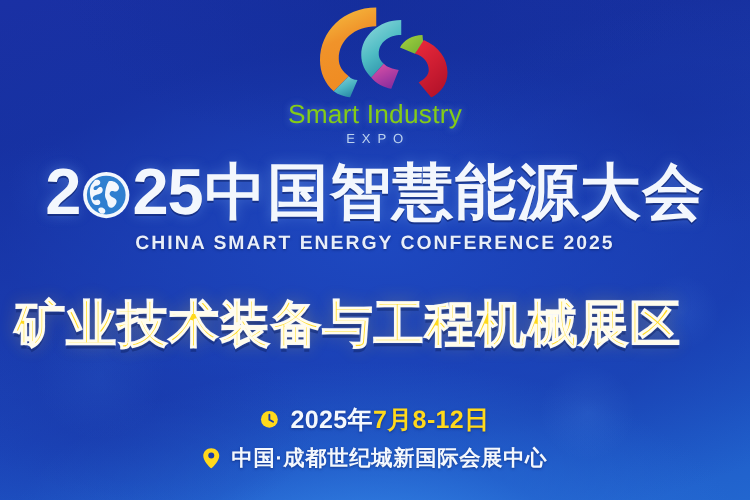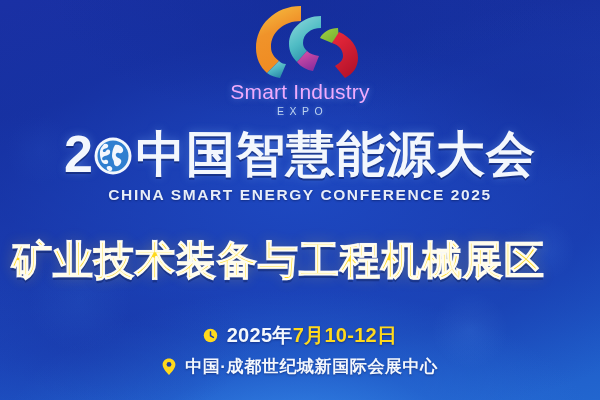--- a/index.html
+++ b/index.html
@@ -45,21 +45,21 @@
 
   
   .logo-wrap{
     position:absolute; top:2px; left:0; right:0;
     display:flex; flex-direction:column; align-items:center;
   }
   .logo-mark{ width:122px; height:76px; display:block; }
   .logo-word{
     margin-top:2px;
     font-size:21px; font-weight:400; letter-spacing:0.2px;
-    color:#f0abfc;
+    color:#84cc16;
     text-shadow:0 0 6px rgba(140,190,255,0.55);
     font-family:"Liberation Sans", sans-serif;
   }
   .logo-sub{
     margin-top:1px;
     font-size:10.5px; letter-spacing:5.5px; font-weight:400;
     color:#bcd2ef; text-indent:5px;
     text-shadow:0 0 5px rgba(140,190,255,0.45);
   }
 
@@ -187,37 +187,38 @@
     <svg class="globe" viewBox="0 0 40 40">
       <circle cx="20" cy="20" r="18.5" fill="#f3f7fd"></circle>
       <circle cx="20" cy="20" r="15.5" fill="#2f7fd0"></circle>
       <g fill="#f3f7fd">
         <path d="M11 8 C 14 7 16 9 15 11 C 14 13 11 12 10 14 C 9 16 12 17 13 15 C 15 12 18 14 17 17 C 16 20 12 19 10 21 C 8 23 10 25 12 24 C 14 23 16 25 15 27 C 14 29 10 28 9 26 C 7 22 6 16 8 12 Z"></path>
         <path d="M22 9 C 25 8 29 10 30 13 C 31 16 28 18 26 17 C 24 16 22 18 23 20 C 24 22 27 22 28 24 C 29 26 27 29 25 30 C 23 31 21 29 21 27 C 21 24 19 23 19 20 C 19 16 20 12 22 9 Z"></path>
         <path d="M16 30 C 18 30 20 32 19 34 C 18 36 15 35 14 33 C 13 31 14 30 16 30 Z"></path>
       </g>
     </svg>
 
+    <span class="title-num">25</span>
     <span class="title-cn">中国智慧能源大会</span>
   </div>
 
   <div class="en-sub">CHINA SMART ENERGY CONFERENCE 2025</div>
 
   <div class="band">
     <span class="band-text">矿业技术装备与工程机械展区</span>
   </div>
 
   <div class="info">
 
     <div class="info-line">
       <svg class="info-ico" viewBox="0 0 16 16">
         <circle cx="8" cy="8" r="7.2" fill="#ffd91c"></circle>
         <path d="M8 4.1 L8 8.3 L11.1 10" stroke="#1b3ca8" stroke-width="1.6" stroke-linecap="round" fill="none"></path>
       </svg>
-      <span class="date-text"><span class="w">2025年</span><span class="y">7月</span><span class="y">10-12日</span></span>
+      <span class="date-text"><span class="w">2025年</span><span class="y">7月</span><span class="y">8-12日</span></span>
     </div>
 
     <div class="info-line">
       <svg class="info-ico pin" viewBox="0 0 14 17">
         <path d="M7 0.5 C 3.4 0.5 0.6 3.2 0.6 6.6 C 0.6 10.6 5.2 15.2 6.5 16.4 C 6.8 16.7 7.2 16.7 7.5 16.4 C 8.8 15.2 13.4 10.6 13.4 6.6 C 13.4 3.2 10.6 0.5 7 0.5 Z" fill="#ffd91c"></path>
         <circle cx="7" cy="6.4" r="2.4" fill="#1b3ca8"></circle>
       </svg>
       <span class="place-text">中国·成都世纪城新国际会展中心</span>
     </div>
 

